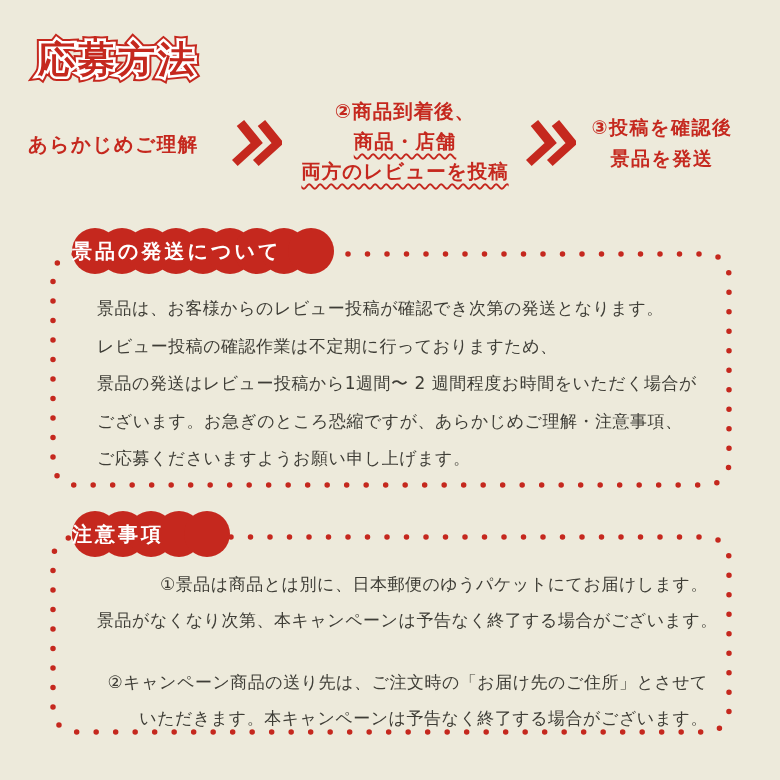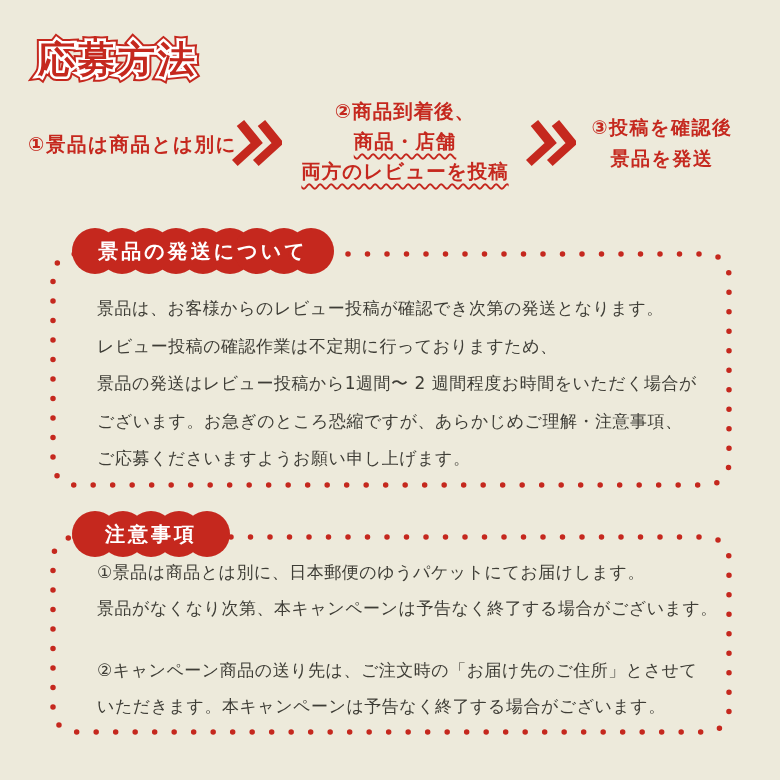--- a/index.html
+++ b/index.html
@@ -40,53 +40,53 @@
   .flow-arrow-2{left:526px;top:119px;}
 
   
   .dotted-box{position:absolute;left:50px;width:682px;}
   .box-shipping{top:251px;height:237px;}
   .box-notes{top:534px;height:201px;}
   .dotted-border{position:absolute;left:0;top:0;}
 
   .badge{
     position:absolute;left:22px;top:-23px;height:46px;
-    display:flex;align-items:center;justify-content:center;
+    display:flex;align-items:center;
   }
   .badge svg{position:absolute;left:0;top:0;}
   .badge-label{
     position:relative;z-index:1;
     color:#ffffff;font-weight:bold;font-size:20px;letter-spacing:3px;
     white-space:nowrap;
   }
   .badge-shipping{width:262px;}
   .badge-notes{width:158px;}
 
   .box-text{
     position:absolute;left:47px;right:24px;
     color:#3e3d36;font-size:17px;letter-spacing:0.5px;
   }
   .box-shipping .box-text{top:290px;line-height:37.5px;}
   .box-shipping .box-text{top:39px;}
-  .box-notes .box-text{top:20px;line-height:36px;}
+  .box-notes .box-text{top:32px;line-height:36px;text-align:right;}
   .para-gap{margin-top:26px;}
   .textline{white-space:nowrap;}
 </style>
 </head>
 <body>
 
 <div class="canvas">
 
   <div class="title-stack">
     <span class="title-outer">応募方法</span>
     <span class="title-mid">応募方法</span>
     <span class="title-top">応募方法</span>
   </div>
 
-  <div class="step step-1">①景品は商品とは別に</div>
+  <div class="step step-1">あらかじめご理解</div>
 
   <svg class="flow-arrow flow-arrow-1" viewBox="0 0 50 48">
     <g fill="none" stroke="#c5281e" stroke-width="9" stroke-linecap="butt" transform="skewX(-8) translate(6,0)">
       <polyline points="3,4 22,24 3,44"></polyline>
       <polyline points="24,4 43,24 24,44"></polyline>
     </g>
   </svg>
 
   <div class="step step-2">
     <div class="textline">②商品到着後、</div>

